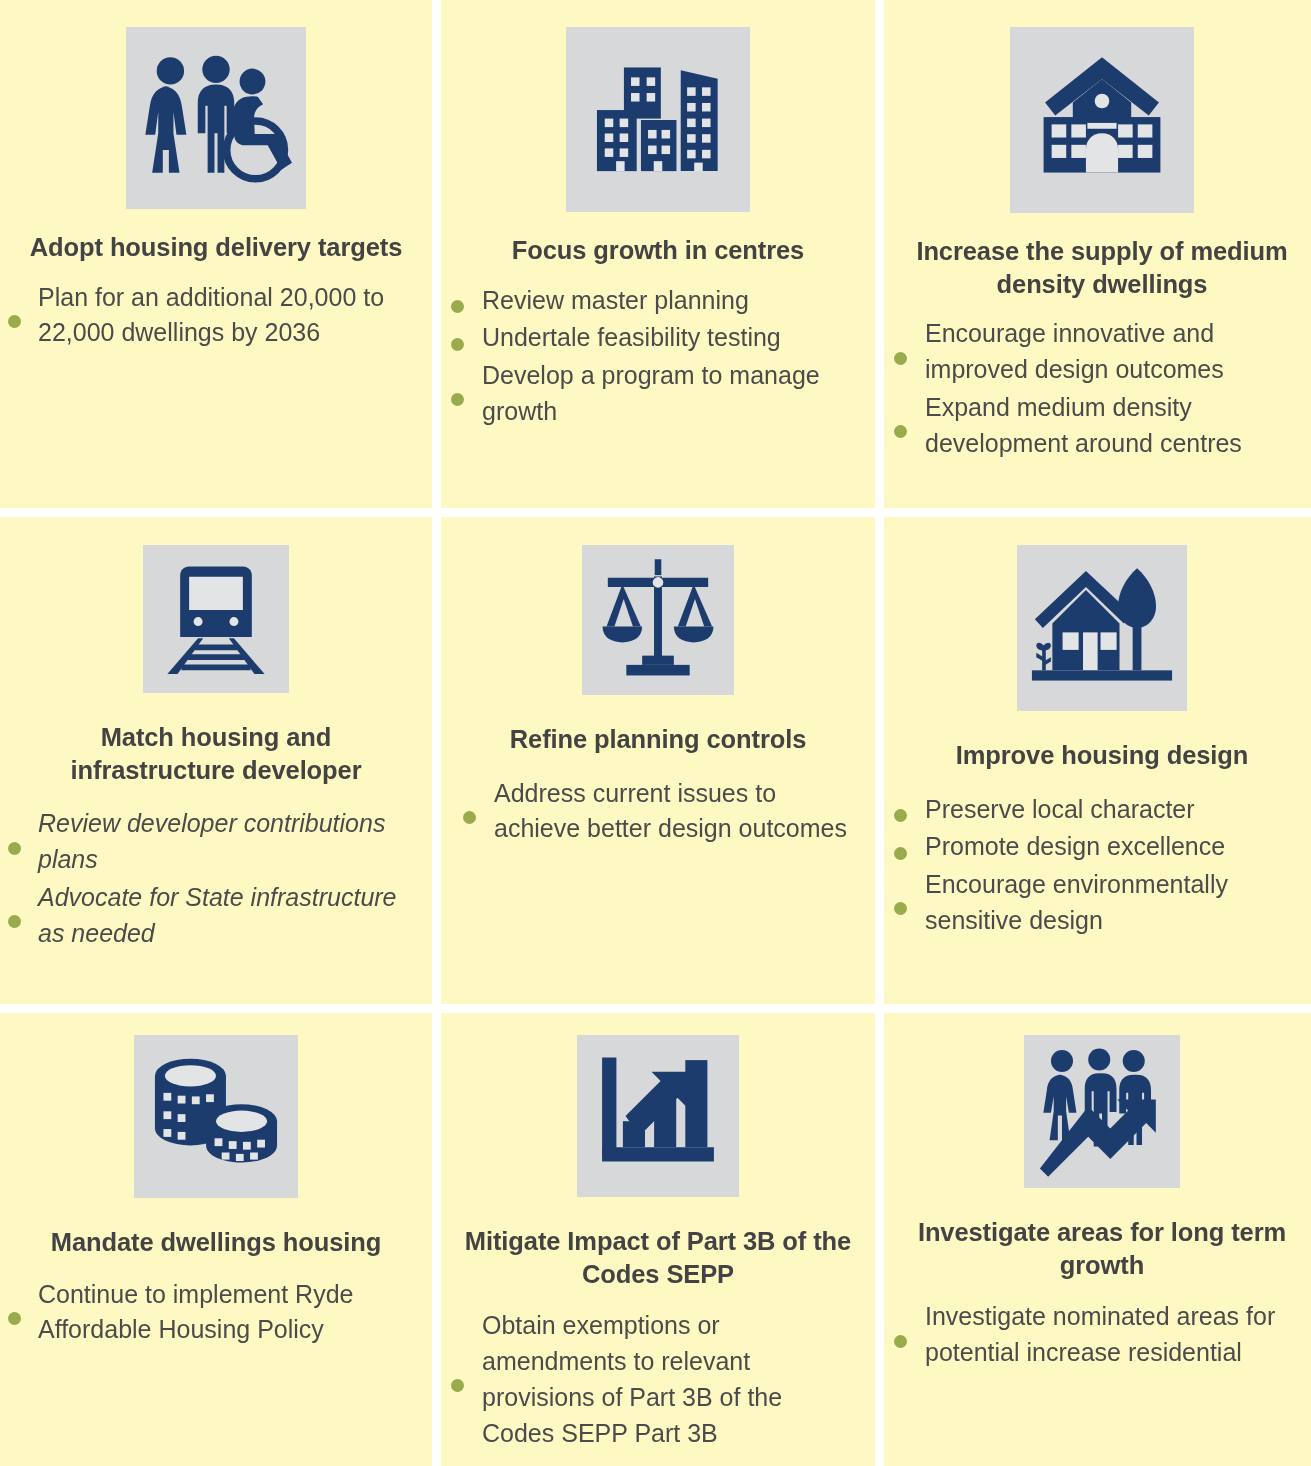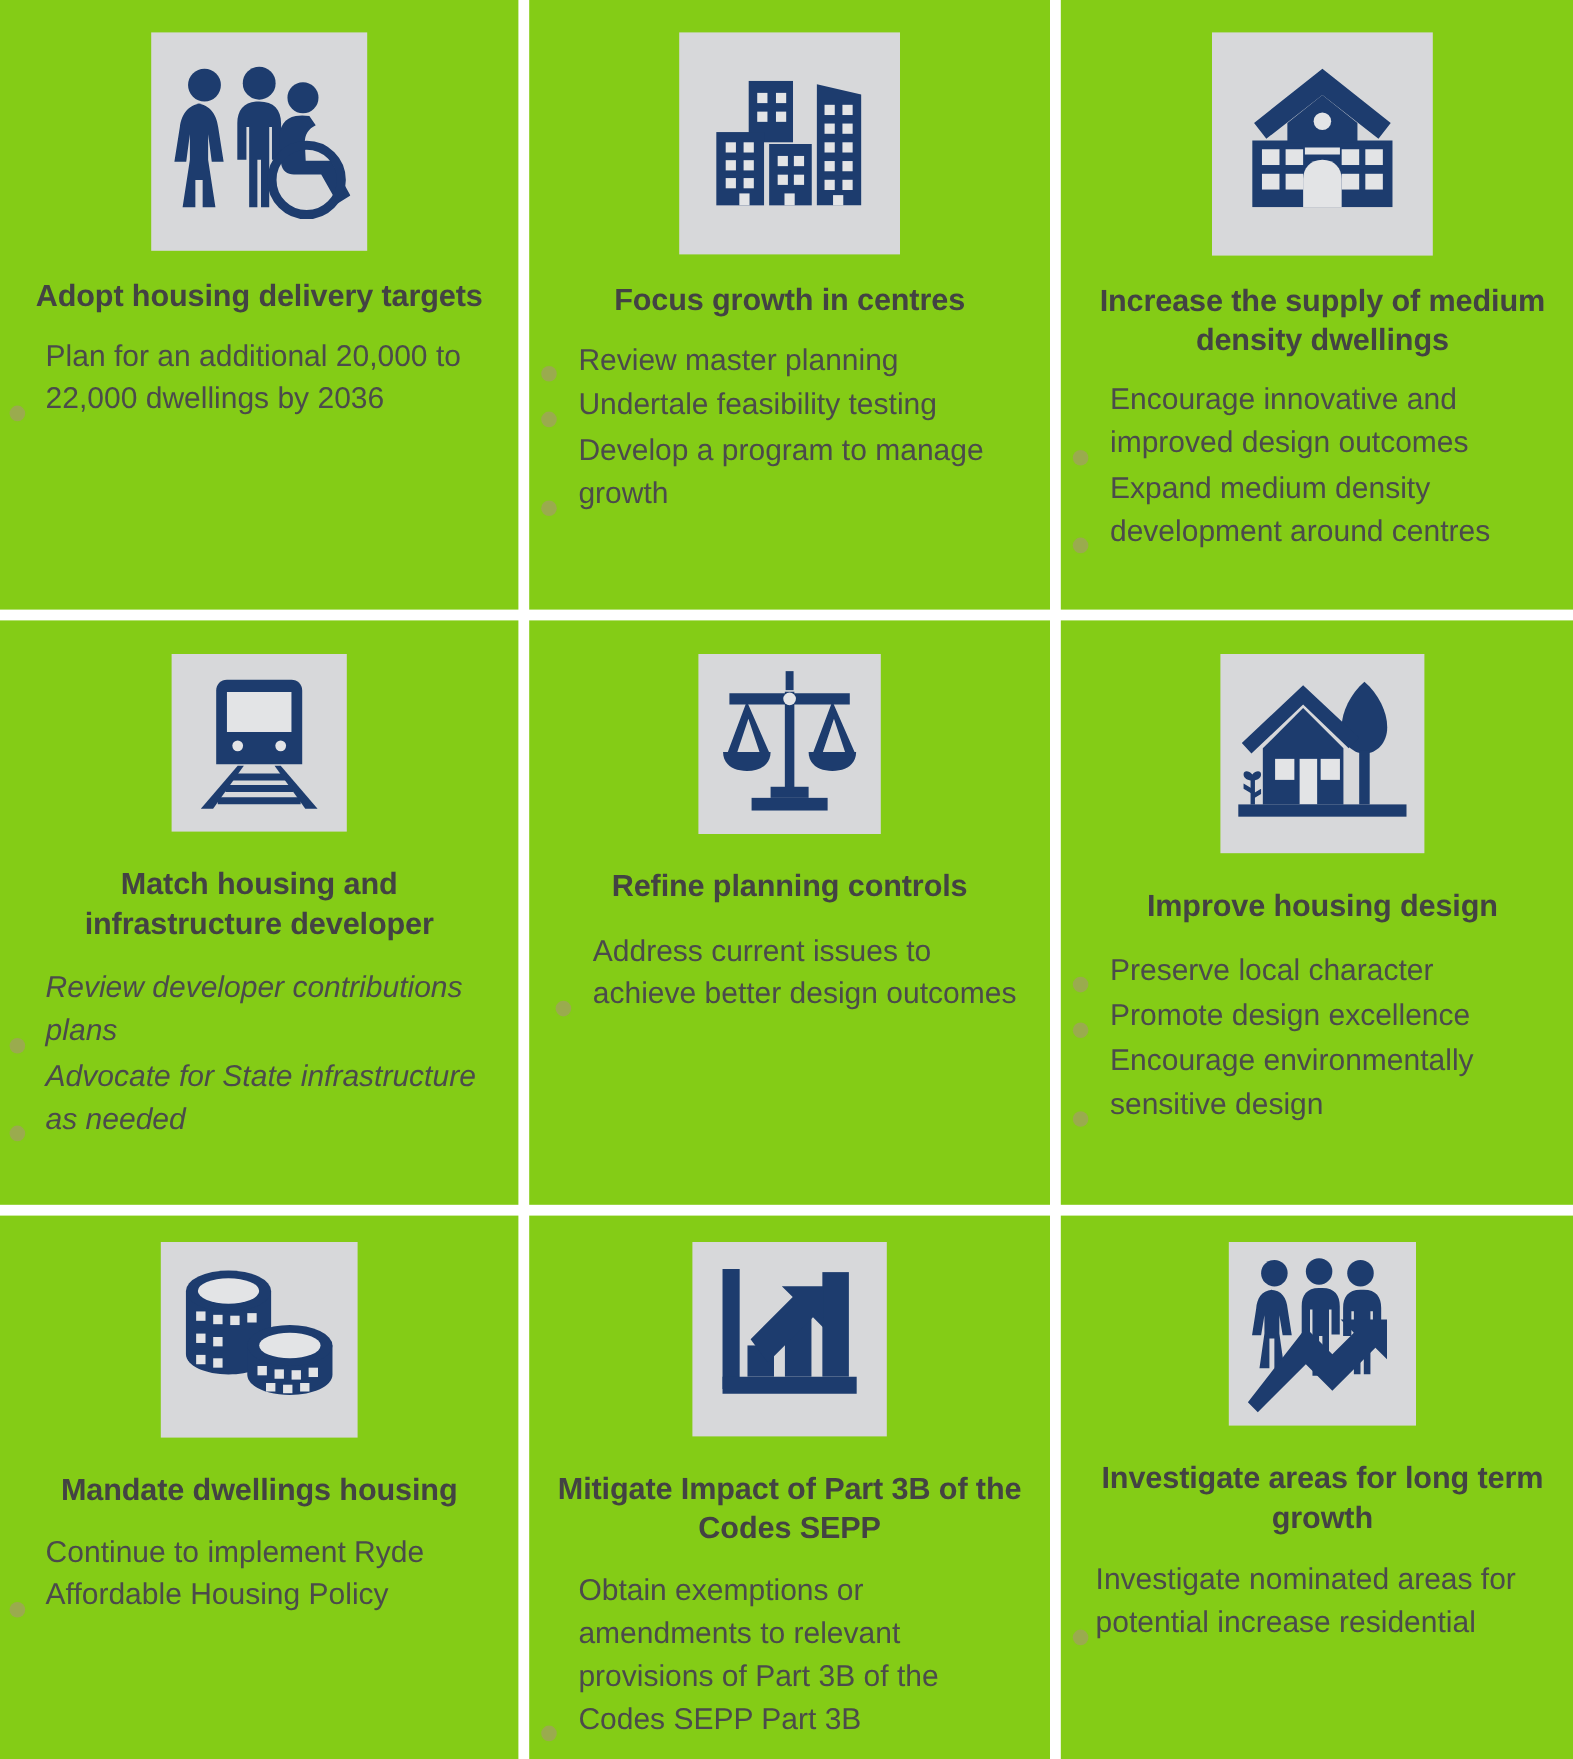--- a/index.html
+++ b/index.html
@@ -19,21 +19,21 @@
     grid-template-columns: 432px 434px 436px;
     grid-template-rows: 508px 487px 462px;
     column-gap: 9px;
     row-gap: 9px;
     width: 1311px;
     height: 1466px;
     box-sizing: border-box;
   }
 
   .card {
-    background: #84cc16;
+    background: #fef9c3;
     position: relative;
     display: flex;
     flex-direction: column;
     align-items: stretch;
     overflow: hidden;
   }
 
   .icon-wrap {
     display: flex;
     justify-content: center;
@@ -57,21 +57,21 @@
     letter-spacing: -0.1px;
   }
 
   .bullets {
     list-style: none;
     margin: 0;
     padding: 0;
   }
   .bullet-item {
     display: flex;
-    align-items: flex-end;
+    align-items: center;
     color: #4b4b4b;
     font-size: 25px;
     line-height: 1.43;
     margin-bottom: 2px;
   }
   .bullet-dot {
     flex: 0 0 auto;
     width: 13px;
     height: 13px;
     border-radius: 50%;
@@ -131,21 +131,21 @@
   .c7 .bullet-item { gap: 17px; }
 
   
   .c8 .icon-box { width: 162px; height: 162px; }
   .c8 .bullets { padding-left: 10px; padding-right: 14px; }
   .c8 .bullet-item { gap: 18px; }
 
   
   .c9 .icon-box { width: 156px; height: 153px; }
   .c9 .bullets { padding-left: 10px; padding-right: 10px; }
-  .c9 .bullet-item { gap: 6px; }
+  .c9 .bullet-item { gap: 18px; }
 </style>
 </head>
 <body>
 
 <div id="grid">
 
   <div class="card r1 c1">
     <div class="icon-wrap">
       <div class="icon-box">
         <svg viewBox="0 0 200 200" width="152" height="152" fill="#1d3c6e" aria-hidden="true">

